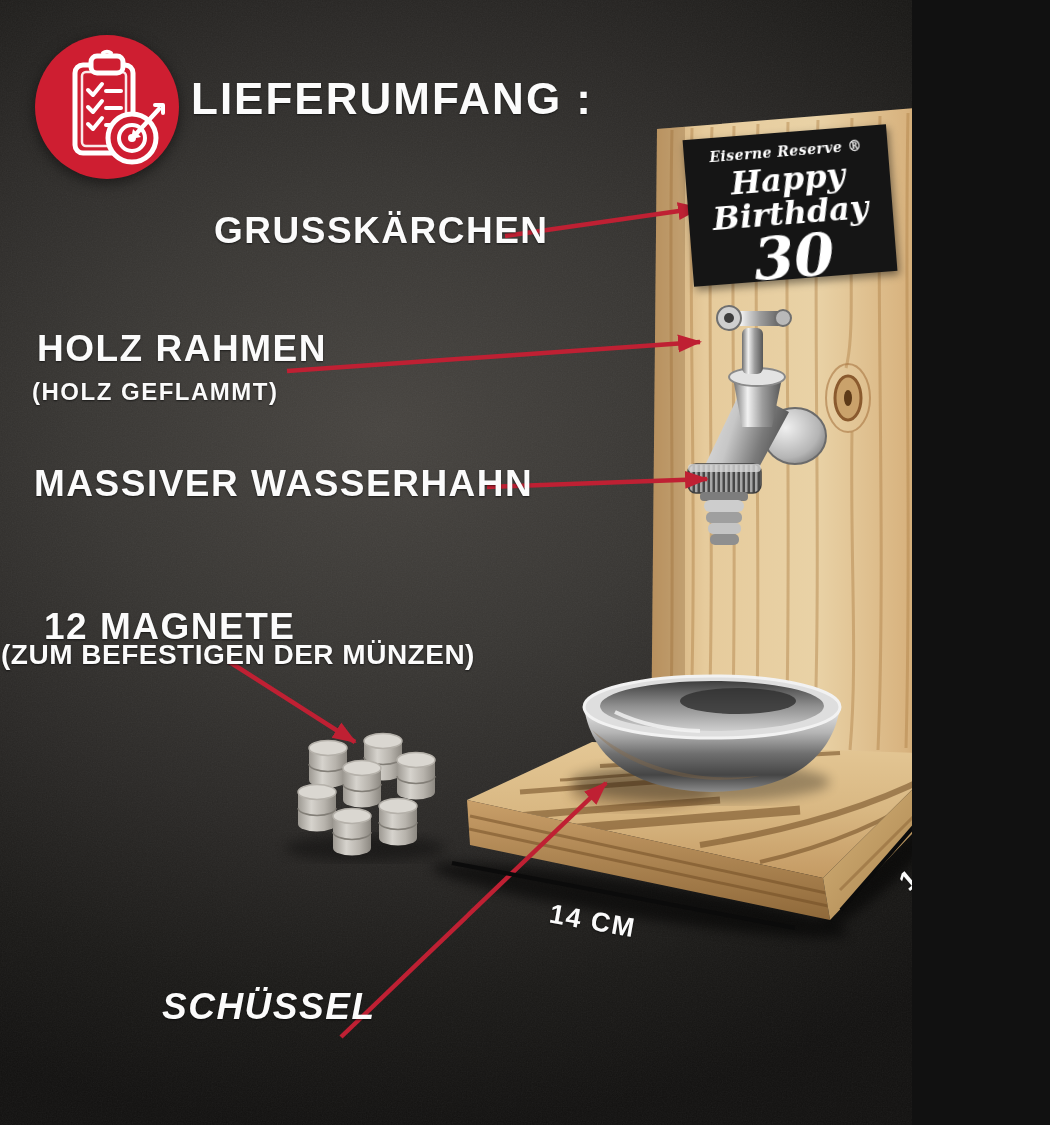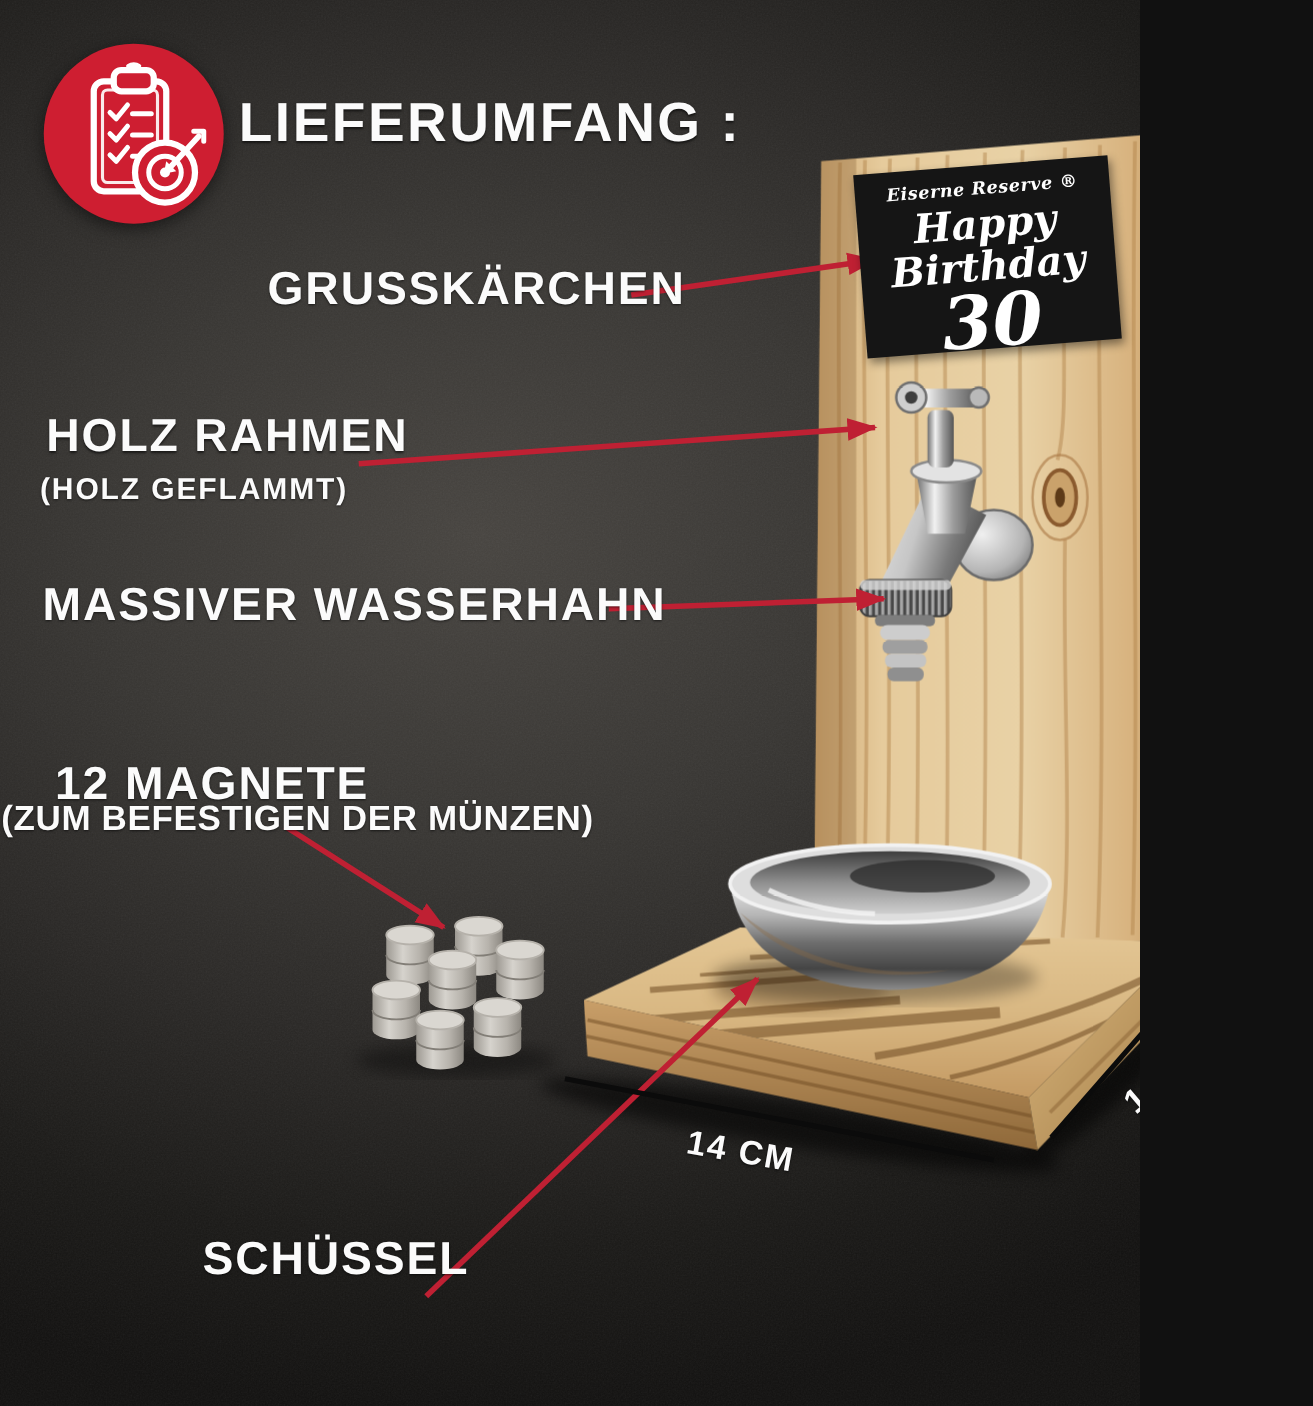--- a/index.html
+++ b/index.html
@@ -16,21 +16,21 @@
   }
   .lbl-main{font-size:37px;}
   .lbl-sub{font-size:24px;}
   #title{left:191px;top:74px;font-size:44px;letter-spacing:2px;}
   #lbl-card{left:214px;top:210px;}
   #lbl-frame{left:37px;top:328px;}
   #lbl-frame-sub{left:32px;top:378px;}
   #lbl-tap{left:34px;top:463px;}
   #lbl-magnets{left:44px;top:590px;margin-top:16px;}
   #lbl-magnets-sub{left:1px;top:639px;font-size:28px;letter-spacing:.5px;}
-  #lbl-bowl{left:162px;top:986px;}
+  #lbl-bowl{left:162px;top:986px;font-style:italic;}
   #dim-32{left:993px;top:334px;font-size:27px;writing-mode:vertical-rl;letter-spacing:2px;}
   #dim-19{left:893px;top:842px;font-size:27px;transform:rotate(-40deg);}
   #dim-14{left:549px;top:906px;font-size:27px;transform:rotate(10deg);}
   #hdr-icon{
     position:absolute;left:35px;top:35px;width:144px;height:144px;border-radius:50%;
     background:#ce1e31;box-shadow:0 4px 14px rgba(0,0,0,.5);
   }
   #card{
     position:absolute;left:688px;top:132px;width:204px;height:147px;background:#151515;
     transform:rotate(-4.5deg);color:#fff;text-align:center;

